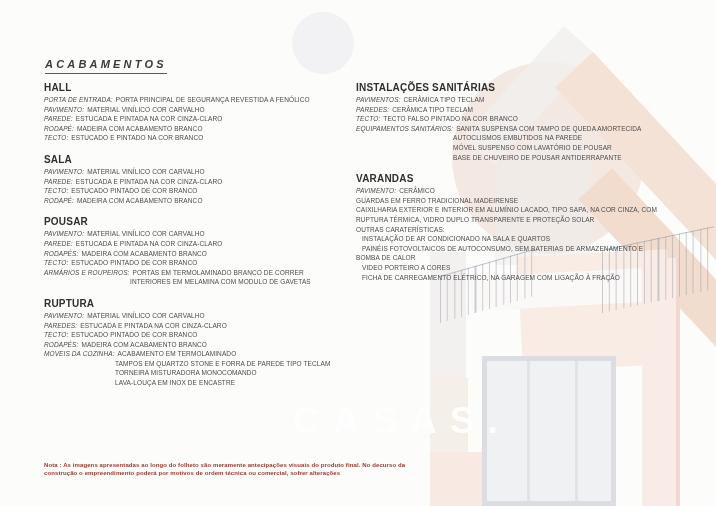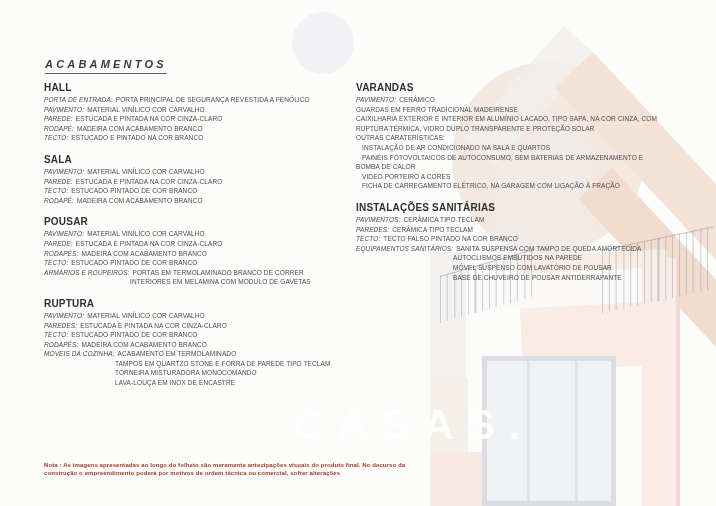--- a/index.html
+++ b/index.html
@@ -28,21 +28,21 @@
   .window-outer{left:482px;top:356px;width:134px;height:150px;border:5px solid #dcdde2;background:#f0f1f3;box-sizing:border-box;}
   .window-mullion{position:absolute;top:0;width:3px;height:100%;background:#e2e3e7;}
   .band-right{left:642px;top:258px;width:38px;height:248px;background:#f9ece7;}
   .band-right-edge{left:676px;top:258px;width:4px;height:248px;background:#f2d8d0;}
   .railing{border-top:1.5px solid rgba(150,155,165,.6);
     background:repeating-linear-gradient(90deg, rgba(150,155,165,.5) 0 1px, transparent 1px 7px);}
   .railing-1{left:440px;top:276px;width:95px;height:46px;transform:skewY(-16deg);transform-origin:0 0;}
   .railing-2{left:602px;top:250px;width:112px;height:62px;transform:skewY(-12deg);transform-origin:0 0;}
   
   .watermark{position:absolute;z-index:2;left:293px;top:400px;
-    font-size:43px;font-weight:700;letter-spacing:13px;color:#ffffff;opacity:.88;}
+    font-size:37px;font-weight:700;letter-spacing:13px;color:#ffffff;opacity:.88;}
   
   .content{position:absolute;z-index:3;}
   #page-title{left:45px;top:58px;
     font-size:11px;font-weight:700;letter-spacing:3.2px;color:#3a3a3a;
     border-bottom:1px solid #5a5a5a;padding-bottom:3px;font-style:italic;}
   #col-left{left:44px;top:83px;width:330px;}
   #col-right{left:356px;top:83px;width:340px;}
   .section + .section{margin-top:12px;}
   .section-title{font-size:10px;line-height:10px;font-weight:700;color:#2f2f2f;
     letter-spacing:.2px;margin-bottom:2px;}
@@ -109,40 +109,40 @@
       <div class="spec-line"><span class="spec-label">TECTO:</span><span>ESTUCADO PINTADO DE COR BRANCO</span></div>
       <div class="spec-line"><span class="spec-label">RODAPÉS:</span><span>MADEIRA COM ACABAMENTO BRANCO</span></div>
       <div class="spec-line"><span class="spec-label">MOVEIS DA COZINHA:</span><span>ACABAMENTO EM TERMOLAMINADO</span></div>
       <div class="spec-line" style="padding-left: 71px;"><span>TAMPOS EM QUARTZO STONE E FORRA DE PAREDE TIPO TECLAM</span></div>
       <div class="spec-line" style="padding-left: 71px;"><span>TORNEIRA MISTURADORA MONOCOMANDO</span></div>
       <div class="spec-line" style="padding-left: 71px;"><span>LAVA-LOUÇA EM INOX DE ENCASTRE</span></div>
     </div>
   </div>
 <div id="col-right" class="content">
     <div class="section">
+      <div class="section-title">INSTALAÇÕES SANITÁRIAS</div>
+      <div class="spec-line"><span class="spec-label">PAVIMENTOS:</span><span>CERÂMICA TIPO TECLAM</span></div>
+      <div class="spec-line"><span class="spec-label">PAREDES:</span><span>CERÂMICA TIPO TECLAM</span></div>
+      <div class="spec-line"><span class="spec-label">TECTO:</span><span>TECTO FALSO PINTADO NA COR BRANCO</span></div>
+      <div class="spec-line"><span class="spec-label">EQUIPAMENTOS SANITÁRIOS:</span><span>SANITA SUSPENSA COM TAMPO DE QUEDA AMORTECIDA</span></div>
+      <div class="spec-line" style="padding-left: 97px;"><span>AUTOCLISMOS EMBUTIDOS NA PAREDE</span></div>
+      <div class="spec-line" style="padding-left: 97px;"><span>MÓVEL SUSPENSO COM LAVATÓRIO DE POUSAR</span></div>
+      <div class="spec-line" style="padding-left: 97px;"><span>BASE DE CHUVEIRO DE POUSAR ANTIDERRAPANTE</span></div>
+    </div>
+    <div class="section">
       <div class="section-title">VARANDAS</div>
       <div class="spec-line"><span class="spec-label">PAVIMENTO:</span><span>CERÂMICO</span></div>
       <div class="spec-line"><span>GUARDAS EM FERRO TRADICIONAL MADEIRENSE</span></div>
       <div class="spec-line"><span>CAIXILHARIA EXTERIOR E INTERIOR EM ALUMÍNIO LACADO, TIPO SAPA, NA COR CINZA, COM</span></div>
       <div class="spec-line"><span>RUPTURA TÉRMICA, VIDRO DUPLO TRANSPARENTE E PROTEÇÃO SOLAR</span></div>
       <div class="spec-line"><span>OUTRAS CARATERÍSTICAS:</span></div>
       <div class="spec-line" style="padding-left: 6px;"><span>INSTALAÇÃO DE AR CONDICIONADO NA SALA E QUARTOS</span></div>
       <div class="spec-line" style="padding-left: 6px;"><span>PAINÉIS FOTOVOLTAICOS DE AUTOCONSUMO, SEM BATERIAS DE ARMAZENAMENTO E</span></div>
       <div class="spec-line"><span>BOMBA DE CALOR</span></div>
       <div class="spec-line" style="padding-left: 6px;"><span>VIDEO PORTEIRO A CORES</span></div>
       <div class="spec-line" style="padding-left: 6px;"><span>FICHA DE CARREGAMENTO ELÉTRICO, NA GARAGEM COM LIGAÇÃO À FRAÇÃO</span></div>
     </div>
-    <div class="section">
-      <div class="section-title">INSTALAÇÕES SANITÁRIAS</div>
-      <div class="spec-line"><span class="spec-label">PAVIMENTOS:</span><span>CERÂMICA TIPO TECLAM</span></div>
-      <div class="spec-line"><span class="spec-label">PAREDES:</span><span>CERÂMICA TIPO TECLAM</span></div>
-      <div class="spec-line"><span class="spec-label">TECTO:</span><span>TECTO FALSO PINTADO NA COR BRANCO</span></div>
-      <div class="spec-line"><span class="spec-label">EQUIPAMENTOS SANITÁRIOS:</span><span>SANITA SUSPENSA COM TAMPO DE QUEDA AMORTECIDA</span></div>
-      <div class="spec-line" style="padding-left: 97px;"><span>AUTOCLISMOS EMBUTIDOS NA PAREDE</span></div>
-      <div class="spec-line" style="padding-left: 97px;"><span>MÓVEL SUSPENSO COM LAVATÓRIO DE POUSAR</span></div>
-      <div class="spec-line" style="padding-left: 97px;"><span>BASE DE CHUVEIRO DE POUSAR ANTIDERRAPANTE</span></div>
-    </div>
   </div>
 
 <div id="note" class="content" style="color: rgb(168, 54, 44);">
   <div>Nota : As imagens apresentadas ao longo do folheto são meramente antecipações visuais do produto final. No decurso da</div>
   <div>construção o empreendimento poderá por motivos de ordem técnica ou comercial, sofrer alterações</div>
 </div>
 
 </body></html>

